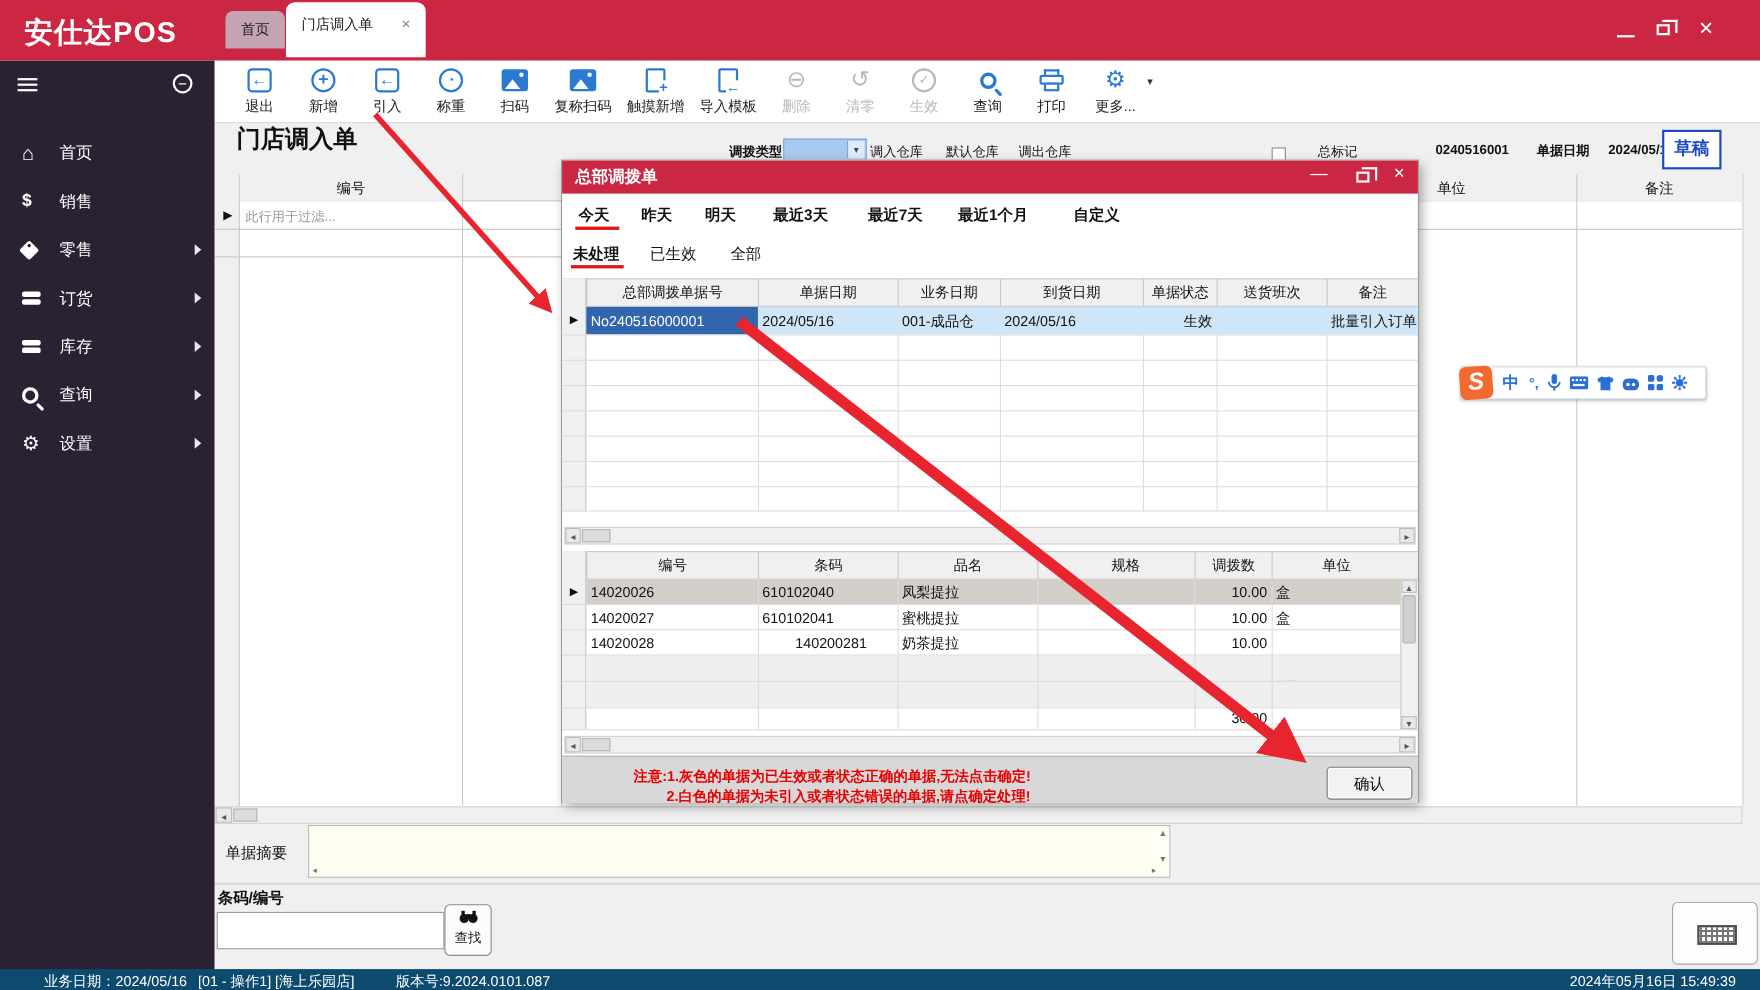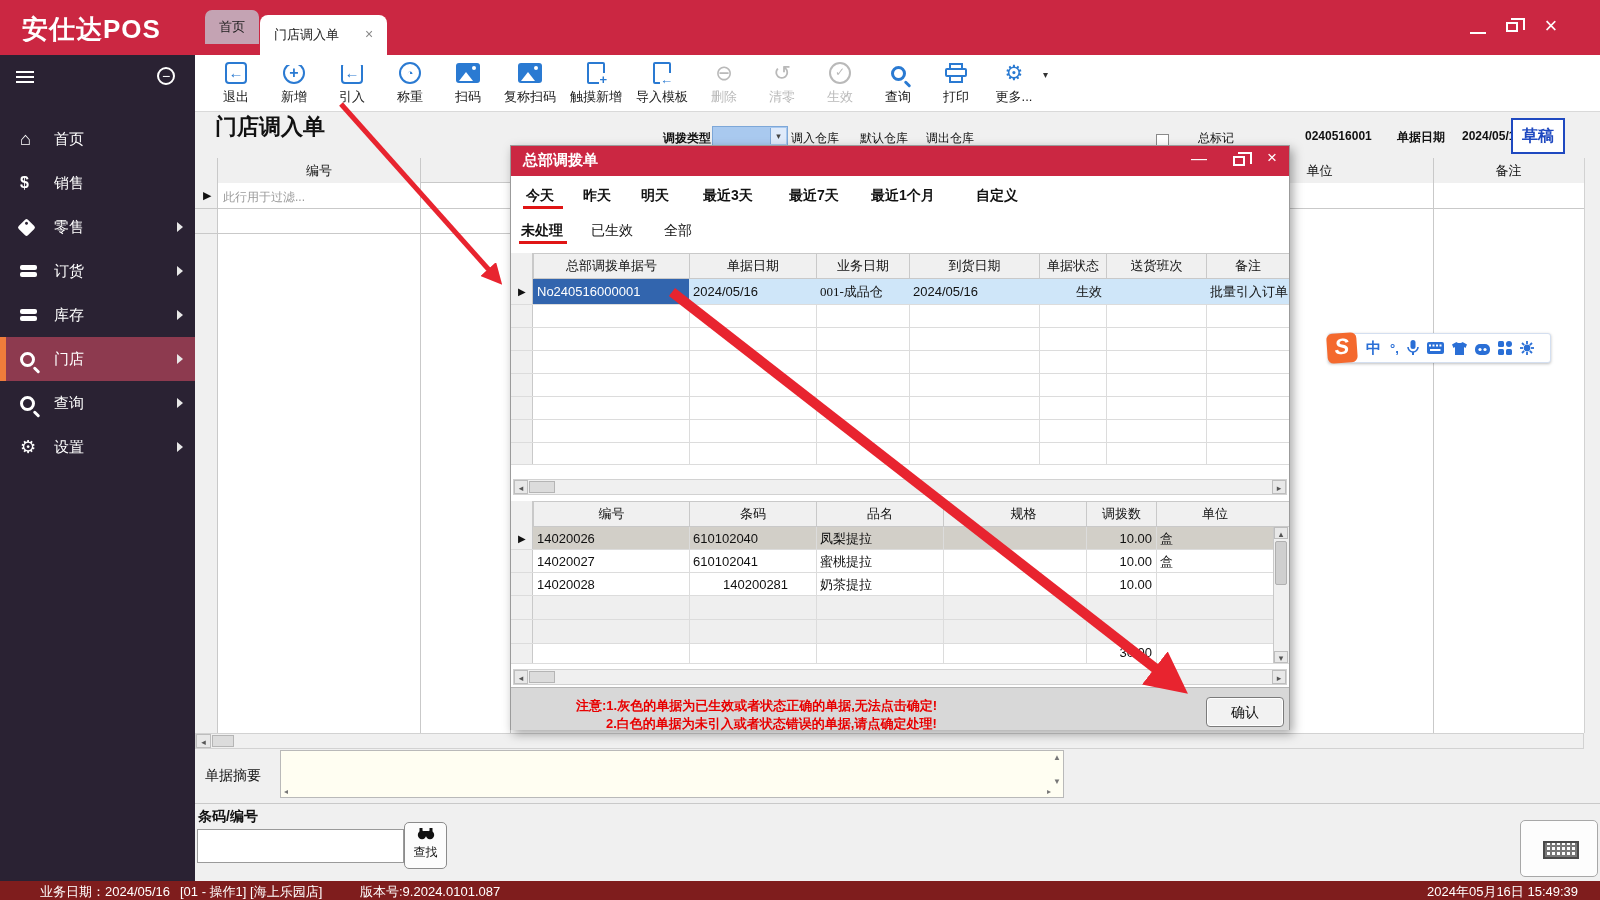--- a/index.html
+++ b/index.html
@@ -13,21 +13,21 @@
   .logo { left:22px; top:12px; color:#fff; font-size:26px; letter-spacing:1px; }
   .wctl { top:18px; color:#fff; font-size:18px; text-align:center; width:30px; height:24px; line-height:24px; cursor:default; }
   .tri-down { width:0; height:0; border-left:8px solid transparent; border-right:8px solid transparent; border-top:9px solid #fff; top:24px; }
   .restore-g { width:12px; height:10px; border:2px solid #fff; top:22px; }
   .restore-g:after { content:""; position:absolute; left:3px; top:-6px; width:12px; height:10px; border:2px solid #fff; border-bottom:none; border-left:none; }
   .min-g { width:16px; height:2px; background:#fff; top:32px; }
 
   
   .tab { top:9px; height:46px; border-radius:8px 8px 0 0; font-size:13px; color:#222; padding:8px 14px 0 14px; z-index:6; }
   .tab.inactive { background:#c4a3b3; height:34px; top:10px; border-radius:7px 7px 0 0; }
-  .tab.active { background:#fff; top:15px; height:50px; padding-top:11px; }
+  .tab.active { background:#fff; top:2px; height:50px; padding-top:11px; }
   .tab .close { color:#888; margin-left:26px; font-size:14px; }
 
   
   .toolbar { left:195px; top:55px; width:1405px; height:57px; background:#fff; border-bottom:1px solid #d9d9d9; display:flex; align-items:flex-start; padding-left:12px; z-index:4; }
   .titem { display:flex; flex-direction:column; align-items:center; margin:5px 7px 0 7px; min-width:44px; }
   .titem .ic { height:26px; display:flex; align-items:center; justify-content:center; }
   .titem .lbl { font-size:13px; color:#1a1a1a; margin-top:2px; white-space:nowrap; }
   .titem.disabled .lbl { color:#b9b9b9; }
   .g-blue { color:#2a7ad2; }
   .g-gray { color:#b9b9b9; }
@@ -86,21 +86,21 @@
   .summary-label,.bc-label { font-size:14px; color:#111; }
   .bc-label { font-weight:bold; }
   .summary-box { background:#fffef2; border:1px solid #b9b9b9; }
   .tiny-arrow { position:absolute; font-size:8px; color:#777; }
   .bc-input { background:#fff; border:1px solid #9a9a9a; }
   .find-btn { background:#fcfcfc; border:1px solid #8b8b8b; border-radius:5px; text-align:center; font-size:12px; color:#111; padding-top:4px; }
   .kb-btn { background:#fdfdfd; border:1px solid #a8a8a8; border-radius:5px; }
   .kb-ic { position:absolute; left:22px; top:20px; width:36px; height:18px; border:2px solid #4a4a4a; background:repeating-linear-gradient(90deg,#777 0 2px,transparent 2px 5px),repeating-linear-gradient(0deg,#777 0 2px,transparent 2px 5px); }
 
   
-  .statusbar { left:0; top:881px; width:1600px; height:19px; background:#7f1d1d; color:#fff; font-size:13px; z-index:6; }
+  .statusbar { left:0; top:881px; width:1600px; height:19px; background:#0c4a6e; color:#fff; font-size:13px; z-index:6; }
   .statusbar span { position:absolute; top:2px; white-space:nowrap; }
 
   
   .dialog { left:510px; top:145px; width:780px; height:585px; background:#fff; border:1px solid #9b9b9b; box-shadow:3px 4px 10px rgba(0,0,0,.35); z-index:10; }
   .dlg-title { position:absolute; left:0; top:0; width:778px; height:30px; background:#cb2742; }
   .dlg-title .t { position:absolute; left:12px; top:5px; color:#fff; font-weight:bold; font-size:15px; }
   .dlg-ctl { position:absolute; top:8px; color:#fff; }
   .dtabs { position:absolute; font-size:14px; color:#111; font-weight:bold; }
   .dtab-underline { position:absolute; height:3px; background:#e01515; }
   .dgrid-head { position:absolute; background:#f0f0f0; border-bottom:1px solid #c9c9c9; border-top:1px solid #c9c9c9; }
@@ -264,27 +264,20 @@
       <span>订货</span>
       <span class="sb-arrow"></span>
     </div>
     <div class="sb-item">
       <span class="sic">
           <span class="stackic"></span>
         </span>
       <span>库存</span>
       <span class="sb-arrow"></span>
     </div>
-    <div class="sb-item active">
-      <span class="sic">
-          <span class="mag white"></span>
-        </span>
-      <span>门店</span>
-      <span class="sb-arrow"></span>
-    </div>
     <div class="sb-item">
       <span class="sic">
           <span class="mag white"></span>
         </span>
       <span>查询</span>
       <span class="sb-arrow"></span>
     </div>
     <div class="sb-item">
       <span class="sic">
           <span class="gearic">⚙</span>
@@ -383,21 +376,21 @@
     <div class="dcol" style="left:305px;top:107px;width:93px;">业务日期</div>
     <div class="dcol" style="left:398px;top:107px;width:130px;">到货日期</div>
     <div class="dcol" style="left:528px;top:107px;width:67px;">单据状态</div>
     <div class="dcol" style="left:595px;top:107px;width:100px;">送货班次</div>
     <div class="dcol" style="left:695px;top:107px;width:83px;border-right:none;">备注</div>
 
     <div class="abs" style="left:22px;top:133px;width:756px;height:25px;background:#cfe6f9;"></div>
     <div class="sel-arrow" style="left:7px;top:140px;">▶</div>
     <div class="dcell" style="left:22px;top:133px;width:156px;background:#3265ae;color:#fff;">No240516000001</div>
     <div class="dcell" style="left:178px;top:133px;width:127px;">2024/05/16</div>
-    <div class="dcell" style="left:305px;top:133px;width:93px;font-family:Liberation Serif, serif;">001-成品仓</div>
+    <div class="dcell" style="left:305px;top:133px;width:93px;">001-成品仓</div>
     <div class="dcell" style="left:398px;top:133px;width:130px;">2024/05/16</div>
     <div class="dcell" style="left:528px;top:133px;width:67px;text-align:right;">生效</div>
     <div class="dcell" style="left:695px;top:133px;width:83px;">批量引入订单</div>
 
     <div class="drow-line" style="left:0;top:158px;width:778px;"></div>
     <div class="drow-line" style="left:0;top:181px;width:778px;"></div>
     <div class="drow-line" style="left:0;top:204px;width:778px;"></div>
     <div class="drow-line" style="left:0;top:227px;width:778px;"></div>
     <div class="drow-line" style="left:0;top:250px;width:778px;"></div>
     <div class="drow-line" style="left:0;top:273px;width:778px;"></div>

